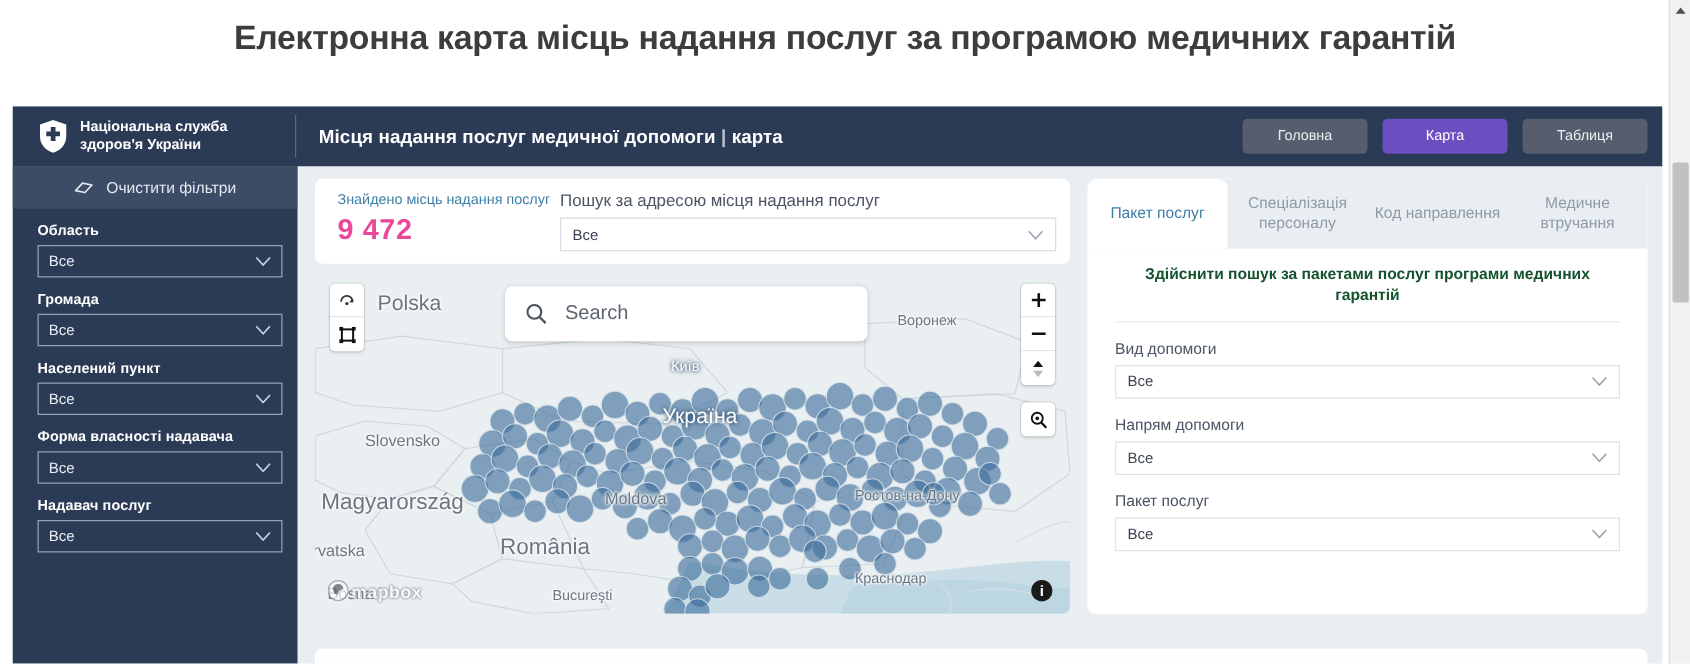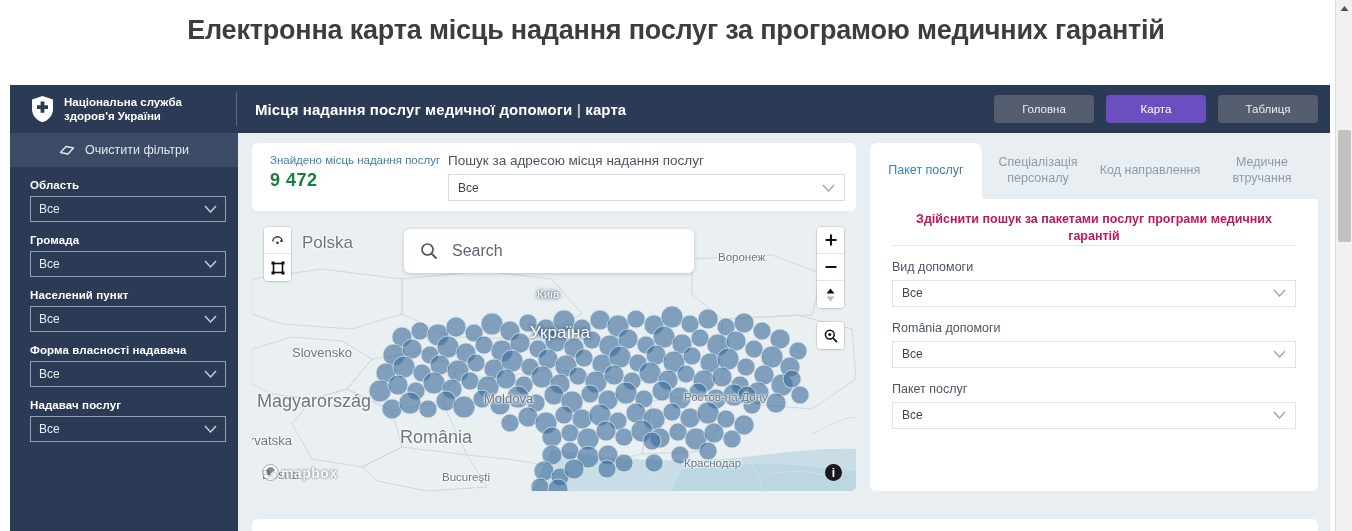--- a/index.html
+++ b/index.html
@@ -114,21 +114,21 @@
   .info-card {
     background: #ffffff; border-radius: 6px;
     height: 68px; display: flex; align-items: flex-start;
     padding: 10px 0 0 0; overflow:hidden;
   }
   .found-block { width: 196px; padding-left: 18px; flex:none; }
   .found-label {
     color: #3e7fa8; font-size: 11.5px; line-height: 1.3; font-weight: 500;
   }
   .found-count {
-    color: #15803d; font-size: 18px; font-weight: bold; margin-top: 2px;
+    color: #ec4899; font-size: 23px; font-weight: bold; margin-top: 2px;
     letter-spacing: .5px; font-stretch: condensed;
   }
   .addr-block { flex: 1; padding-right: 11px; }
   .addr-label { color: #4b5563; font-size: 13.5px; margin-bottom: 6px; }
   .addr-select {
     height: 27px; border: 1px solid #d7dde4; background:#fff;
     display:flex; align-items:center; justify-content: space-between;
     padding: 0 9px; cursor: pointer;
   }
   .addr-select .val { color: #3d4450; font-size: 12px; }
@@ -189,22 +189,22 @@
   .tab {
     flex: 1; display:flex; align-items:center; justify-content:center;
     text-align:center; font-size: 12.5px; color:#8f9aa6; cursor:pointer;
     line-height: 1.25; padding: 0 4px;
   }
   .tab.active {
     background:#fff; color:#3e7fa8; border-radius: 8px 8px 0 0; font-weight: 500;
   }
   .panel-body { flex:1; background:#fff; padding: 12px 22px 0 22px; }
   .panel-note {
-    color:#be185d; font-size: 12.5px; font-weight: bold; text-align:center;
-    line-height: 1.35; border-bottom: 1px solid #e3e8ed;
+    color:#14532d; font-size: 12.5px; font-weight: bold; text-align:center;
+    line-height: 1.35; padding-bottom: 12px; border-bottom: 1px solid #e3e8ed;
   }
   .pfield { margin-top: 14px; }
   .pfield-label { color:#4b5563; font-size: 12.5px; margin-bottom: 6px; }
   .pselect {
     height: 27px; border: 1px solid #dfe4ea; background:#fff;
     display:flex; align-items:center; justify-content: space-between;
     padding: 0 9px; cursor:pointer;
   }
   .pselect .val { color: #3d4450; font-size: 12px; }
 
@@ -650,21 +650,21 @@
               <div class="pfield-label">Вид допомоги</div>
               <div class="pselect">
                 <span class="val">Все</span>
                 <svg class="chev" viewBox="0 0 13 8">
                       <path d="M1 1 L6.5 7 L12 1" fill="none" stroke="#9aa3b0" stroke-width="1.3"></path>
                     </svg>
               </div>
             </div>
 
             <div class="pfield">
-              <div class="pfield-label">România допомоги</div>
+              <div class="pfield-label">Напрям допомоги</div>
               <div class="pselect">
                 <span class="val">Все</span>
                 <svg class="chev" viewBox="0 0 13 8">
                       <path d="M1 1 L6.5 7 L12 1" fill="none" stroke="#9aa3b0" stroke-width="1.3"></path>
                     </svg>
               </div>
             </div>
 
             <div class="pfield">
               <div class="pfield-label">Пакет послуг</div>

